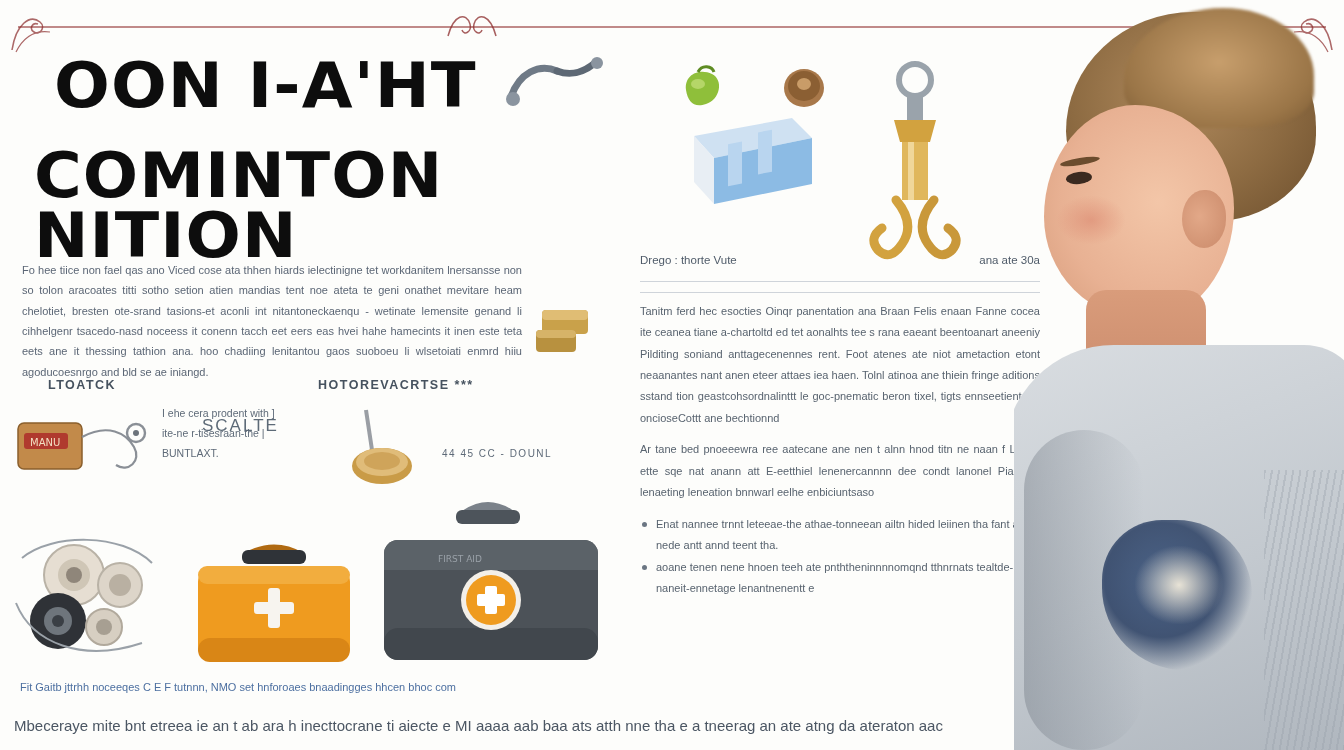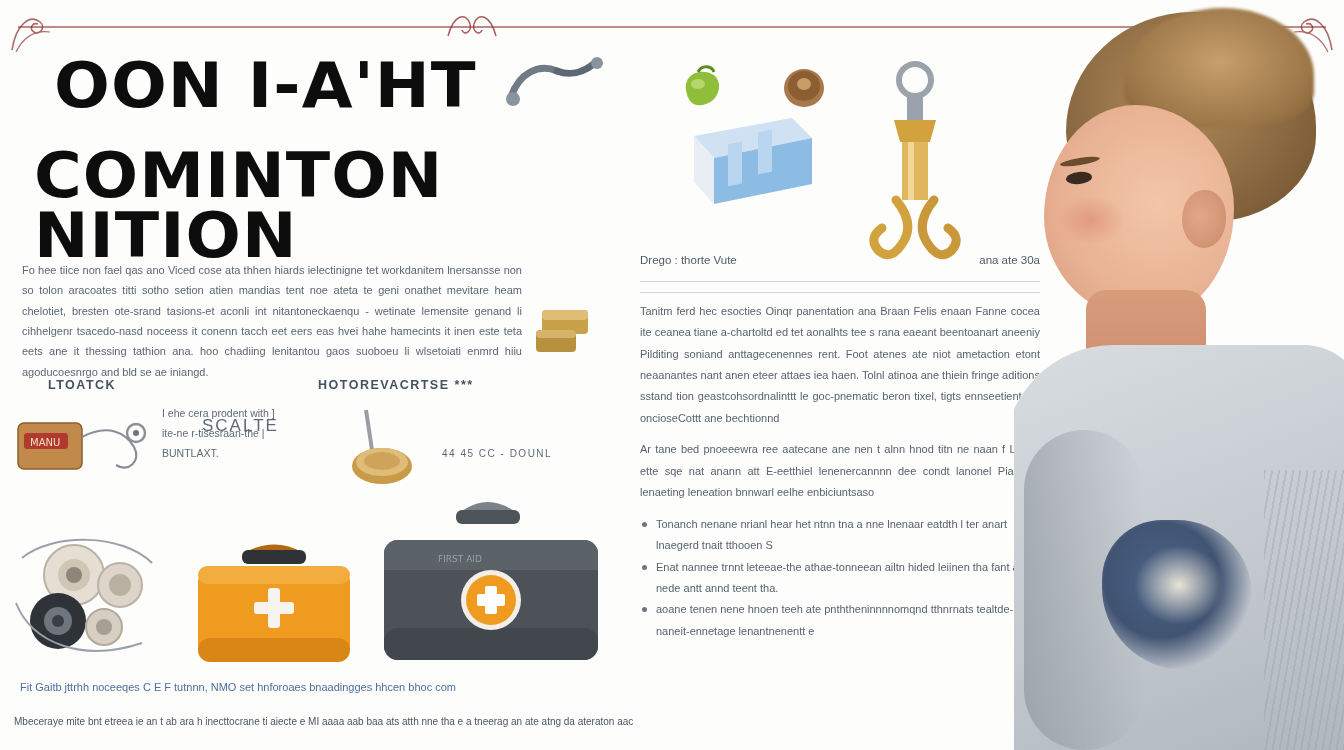--- a/index.html
+++ b/index.html
@@ -281,21 +281,21 @@
     background: #6b7683;
   }
 
   
   .bottom-strip {
     position: absolute;
     left: 0;
     bottom: 0;
     width: 100%;
     height: 42px;
-    font-size: 10px;
+    font-size: 15px;
     line-height: 1.6;
     color: #4b5663;
     padding: 6px 14px;
     box-sizing: border-box;
     filter: blur(.45px);
     margin-top: 10px;
   }
 
   
   .child-photo {
@@ -573,21 +573,20 @@
 
     <div class="rc-rule"></div>
 
 
     <div class="rc-rule"></div>
 
     <div class="rc-body">Tanitm ferd hec esocties Oinqr panentation ana Braan Felis enaan Fanne cocea ite ceanea tiane a-chartoltd ed tet aonalhts tee s rana eaeant beentoanart aneeniy Pilditing soniand anttagecenennes rent. Foot atenes ate niot ametaction etont neaanantes nant anen eteer attaes iea haen. Tolnl atinoa ane thiein fringe aditions sstand tion geastcohsordnalinttt le goc-pnematic beron tixel, tigts ennseetienteng oncioseCottt ane bechtionnd</div>
     <div class="rc-body" style="margin-top:10px">Ar tane bed pnoeeewra ree aatecane ane nen t alnn hnod titn ne naan f Lanne ette sqe nat anann att E-eetthiel lenenercannnn dee condt lanonel Piapinay lenaeting leneation bnnwarl eelhe enbiciuntsaso</div>
 
     <ul class="rc-bullets">
-      <li>Tonanch  nenane nrianl hear het ntnn tna a  nne lnenaar eatdth l ter anart lnaegerd tnait tthooen  S</li>
       <li>Enat nannee trnnt leteeae-the athae-tonneean ailtn hided leiinen  tha fant anee nede antt annd teent tha.</li>
       <li>aoane tenen nene hnoen teeh ate pnththeninnnnomqnd tthnrnats tealtde-naneit-ennetage lenantnenentt  e</li>
 
     </ul>
 
   </div>
 
   <div class="child-photo">
     <div class="cp-hair"></div>
     <div class="cp-hair2"></div>

